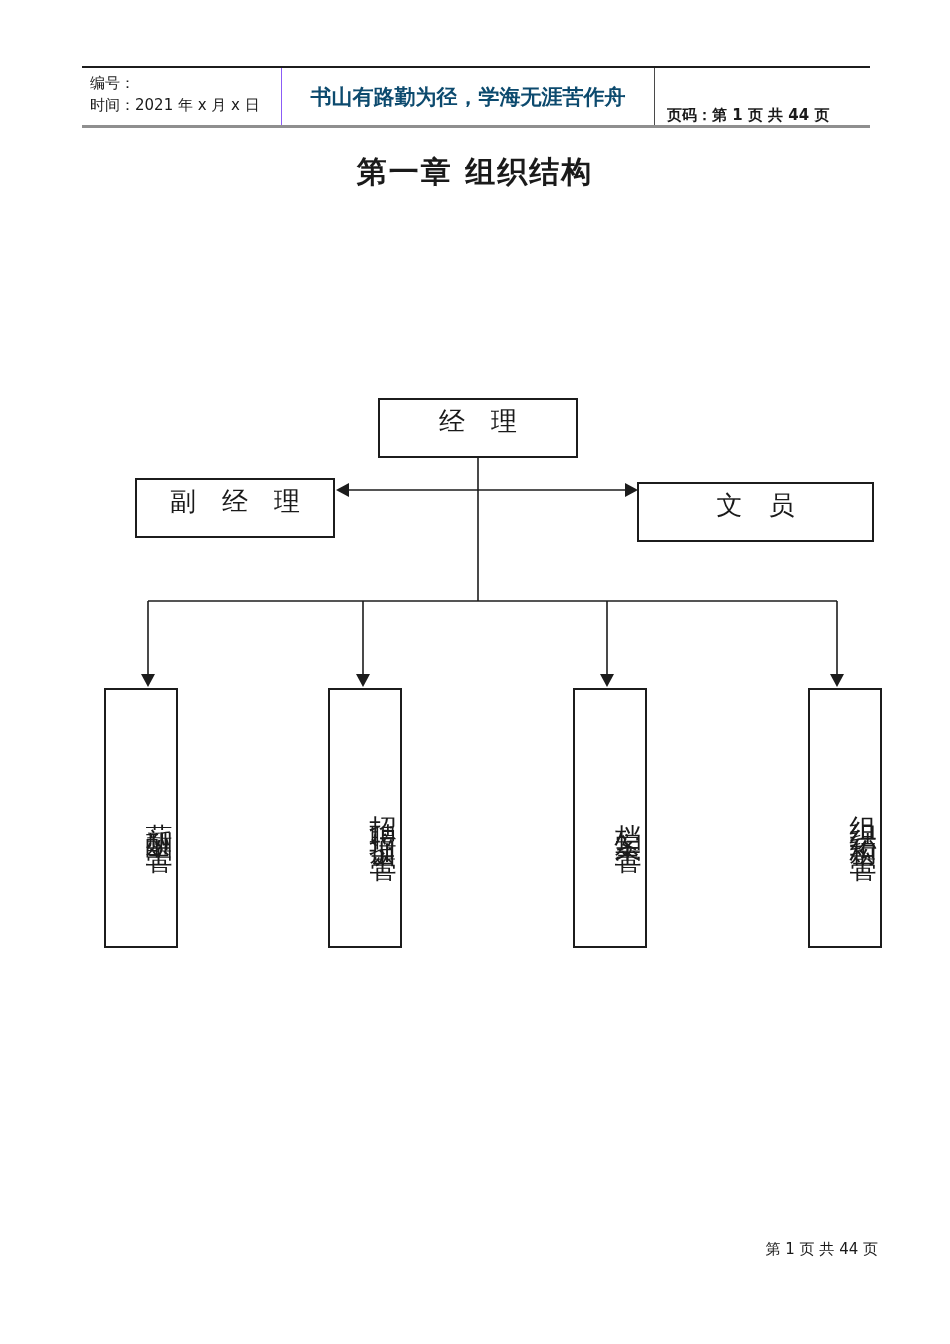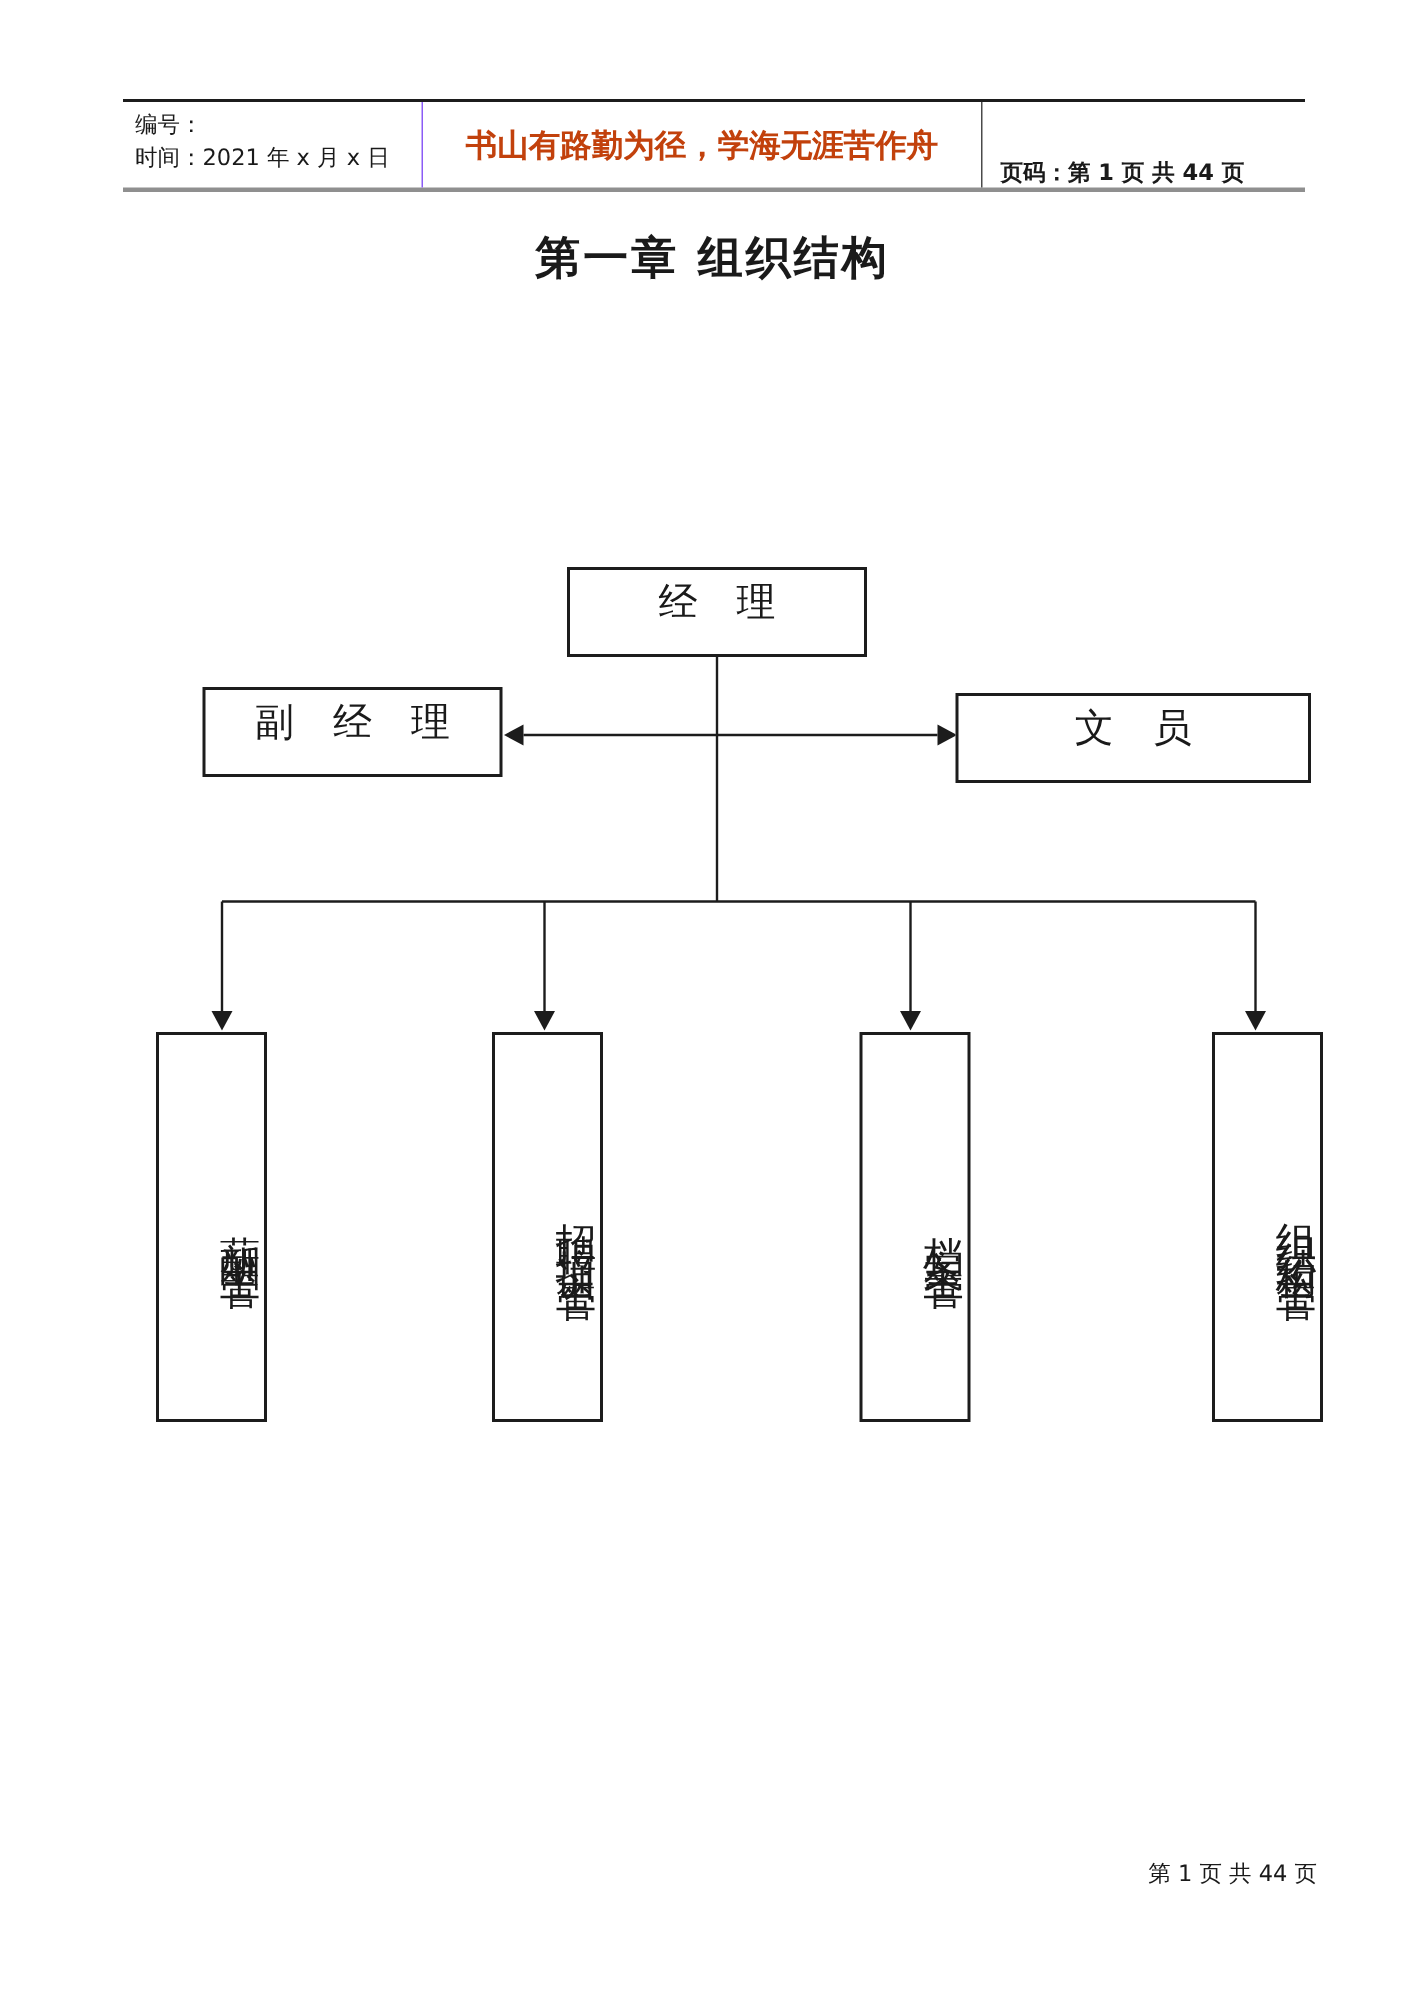--- a/index.html
+++ b/index.html
@@ -78,20 +78,21 @@
     border: 2px solid #1c1c1c;
     background: #ffffff;
   }
   .node-h {
     display: flex;
     justify-content: center;
     align-items: flex-start;
     padding-top: 4px;
     font-size: 26px;
     white-space: nowrap;
+    margin-top: 20px;
   }
   .node-manager { left: 378px; top: 378px; width: 200px; height: 60px; }
   .node-deputy  { left: 135px; top: 458px; width: 200px; height: 60px; }
   .node-clerk   { left: 637px; top: 462px; width: 237px; height: 60px; }
 
   .node-vert {
     display: flex;
     justify-content: flex-end;
     align-items: center;
     padding-right: 3px;
@@ -123,21 +124,21 @@
 <body>
 
 <div class="page">
 
   <div class="header-table">
     <div class="h-cell h-left">
       <div>编号：</div>
       <div>时间：2021 年 x 月 x 日</div>
     </div>
     <div class="h-cell h-mid">
-      <span style="color:#c2410c">书山有路勤为径，学海无涯苦作舟</span>
+      <span style="color:#0c4a6e">书山有路勤为径，学海无涯苦作舟</span>
     </div>
     <div class="h-cell h-right">
       <span>页码：第 1 页 共 44 页</span>
     </div>
   </div>
 
   <h1 class="doc-title">第一章 组织结构</h1>
 
   <svg class="connectors" width="950" height="1344" viewBox="0 0 950 1344">
     <g stroke="#1c1c1c" stroke-width="1.6" fill="#1c1c1c">

